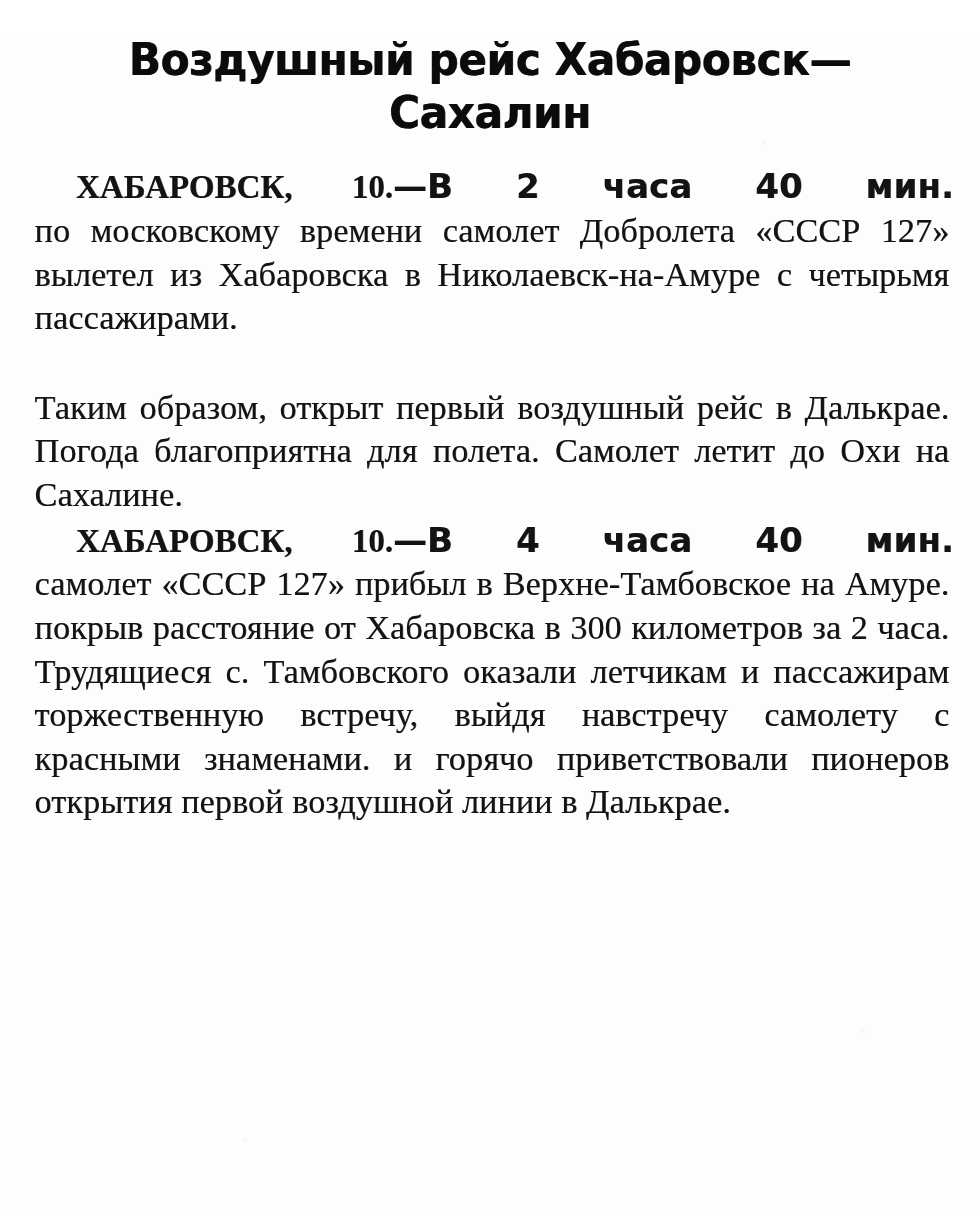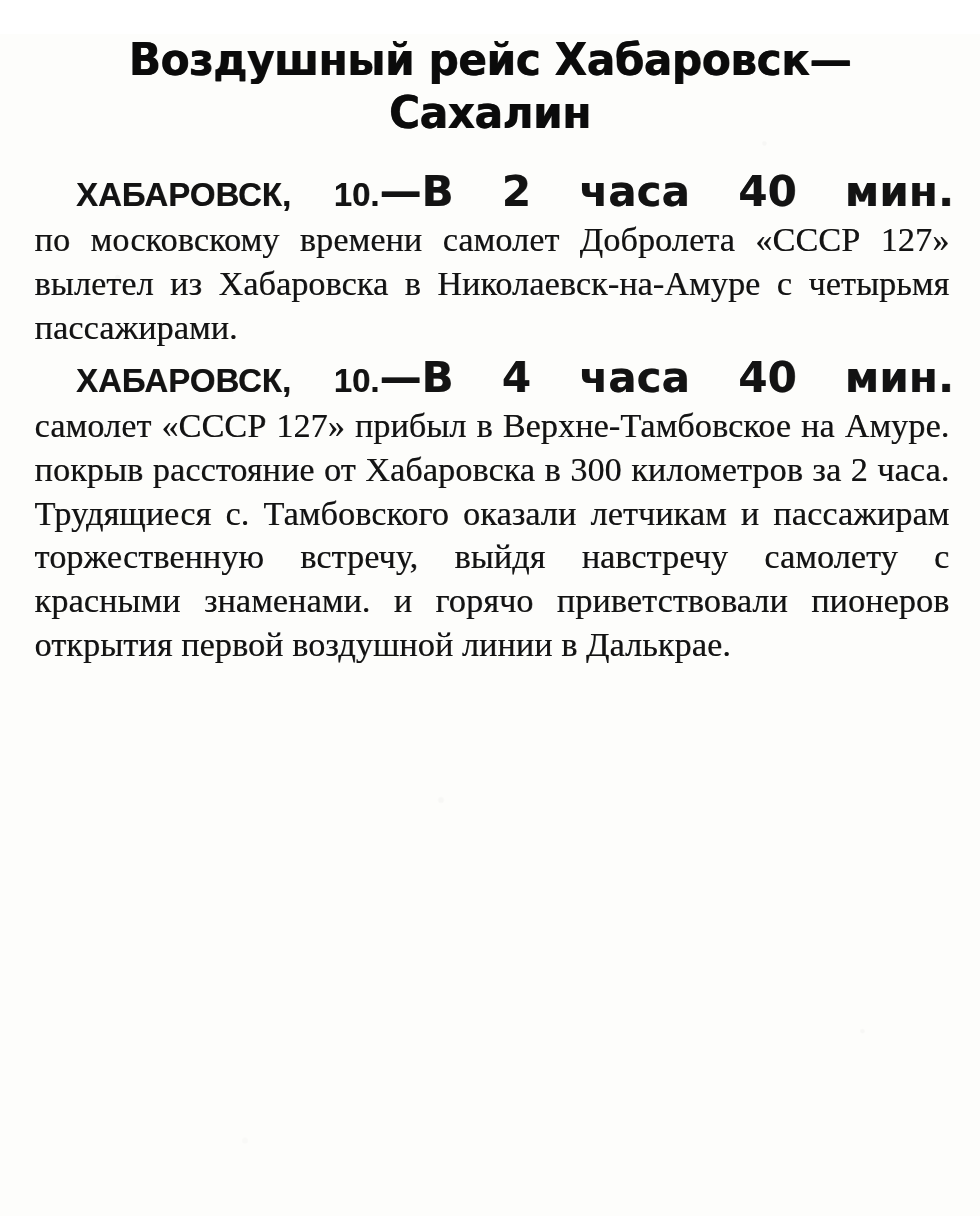--- a/index.html
+++ b/index.html
@@ -62,29 +62,29 @@
     -webkit-font-smoothing: none;
   }
   p.para + p.para {
     margin-top: 2px;
   }
   p.para .indent {
     display: inline-block;
     width: 46px;
   }
   .dateline {
-    font-family: Liberation Sans, sans-serif;
+    font-family: Liberation Serif, serif;
     font-weight: bold;
     font-size: 33px;
     letter-spacing: 0px;
   }
   .lede-run {
     font-family: "DejaVu Sans", sans-serif;
     font-weight: bold;
-    font-size: 42px;
+    font-size: 34px;
   }
   .tight {
     transform: scaleX(0.99);
     display: inline-block;
   }
 </style>
 </head>
 <body>
 
 <div class="page">
@@ -94,20 +94,23 @@
     <span>Сахалин</span>
   </h1>
 
   <div class="body-col">
 
     <p class="para">
       <span class="indent"></span><span class="dateline">ХАБАРОВСК, 10.</span><span class="lede-run">—В 2 часа 40 мин.</span>
       <span class="tight">по московскому времени самолет Добролета «СССР 127» вылетел из Хабаровска в Николаевск-на-Амуре с четырьмя пассажирами.</span>
     </p>
 
+    <p class="para">
+      <span class="indent"></span><span class="tight">Таким образом, открыт первый воздушный рейс в Далькрае. Погода благоприятна для полета. Самолет летит до Охи на Сахалине.</span>
+    </p>
 
     <p class="para">
       <span class="indent"></span><span class="dateline">ХАБАРОВСК, 10.</span><span class="lede-run">—В 4 часа 40 мин.</span>
       <span class="tight">самолет «СССР 127» прибыл в Верхне-Тамбовское на Амуре. покрыв расстояние от Хабаровска в 300 километров за 2 часа. Трудящиеся с. Тамбовского оказали летчикам и пассажирам торжественную встречу, выйдя навстречу самолету с красными знаменами. и горячо приветствовали пионеров открытия первой воздушной линии в Далькрае.</span>
     </p>
 
 
   </div>
 
   <div class="grain"></div>

